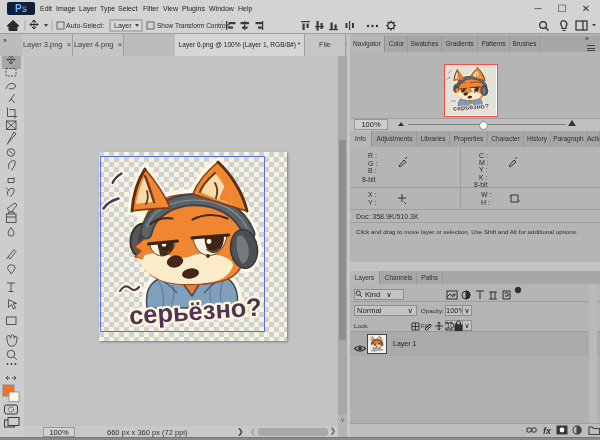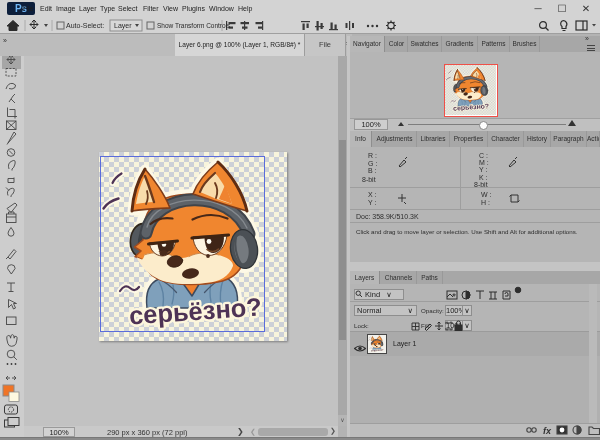--- a/index.html
+++ b/index.html
@@ -109,20 +109,22 @@
           <line x1="583" y1="4" x2="583" y2="13"></line>
       <path d="M592,7 l4,0 l-2,2.5 z" fill="#444" stroke="none"></path>
     </g>
   </svg>
   </div>
   <div class="abs" style="left:66px; top:22px; font-size:7px; color:#2a2a2a;">Auto-Select:</div>
   <div class="abs" style="left:114px; top:22px; font-size:7px; color:#2a2a2a;">Layer</div>
   <div class="abs" style="left:157px; top:22px; font-size:6.5px; color:#2a2a2a;">Show Transform Controls</div>
 
   <div class="abs" id="tabbar"></div>
+  <div class="abs dtab" style="left:22px; width:51px;">Layer 3.png&nbsp; ×</div>
+  <div class="abs dtab" style="left:73px; width:51px;">Layer 4.png&nbsp; ×</div>
   <div class="abs dtab active" style="left:175px; width:130px; font-size:6.6px;">Layer 6.png @ 100% (Layer 1, RGB/8#) *</div>
   <div class="abs dtab" style="left:305px; width:41px;">File</div>
   <div class="abs" style="left:3px; top:37px; font-size:7px; color:#333;">»</div>
   <div class="abs" style="left:346px; top:40px; font-size:7px; color:#333;">»</div>
 
   <div class="abs" id="toolbar">
   <svg width="24" height="381" viewBox="0 0 24 381">
     <rect x="2" y="-2" width="19" height="15" fill="#a6a6a6"></rect>
     <g stroke="#464646" stroke-width="0.9" fill="none">
       <path d="M11,-1 L11,8 M7,3.5 L15,3.5 M11,-1 L9,1 M11,-1 L13,1 M11,8 L9,6 M11,8 L13,6 M7,3.5 L9,1.5 M7,3.5 L9,5.5 M15,3.5 L13,1.5 M15,3.5 L13,5.5"></path>
@@ -265,21 +267,21 @@
     </g>
   </defs>
   <rect width="188" height="189" fill="url(#chk)"></rect>
   <use href="#sticker"></use>
   <rect x="1.5" y="4.5" width="164" height="175" fill="none" stroke="#5b6cdb" stroke-width="1"></rect>
   </svg>
   </div>
 
   <div class="abs" id="statusrow"></div>
   <div class="abs" style="left:43px; top:427px; width:32px; height:10px; background:#d2d2d2; border:1px solid #9a9a9a; font-size:7.5px; color:#222; text-align:center; line-height:9px;">100%</div>
-  <div class="abs" style="left:107px; top:428px; font-size:7.5px; color:#333;">290 px x 360 px (72 ppi)</div>
+  <div class="abs" style="left:107px; top:428px; font-size:7.5px; color:#333;">660 px x 360 px (72 ppi)</div>
   <div class="abs" style="left:237px; top:427px; font-size:8px; color:#444;">❯</div>
   <div class="abs" style="left:250px; top:428px; font-size:7px; color:#999;">❮</div>
   <div class="abs" style="left:258px; top:428px; width:70px; height:8px; background:#a9a9a9; border-radius:3px;"></div>
   <div class="abs" style="left:330px; top:427px; font-size:7px; color:#555;">❯</div>
   <div class="abs" style="left:338px; top:415px; width:9px; height:11px; background:#b5b5b5; font-size:6px; color:#555; text-align:center; line-height:10px;">∨</div>
   <div class="abs" id="bottomstrip"></div>
 
   <div class="abs" id="rightcol"></div>
 
   <div class="abs" style="left:350px; top:36px; width:250px; height:16px; background:#a7a7a7;"></div>

